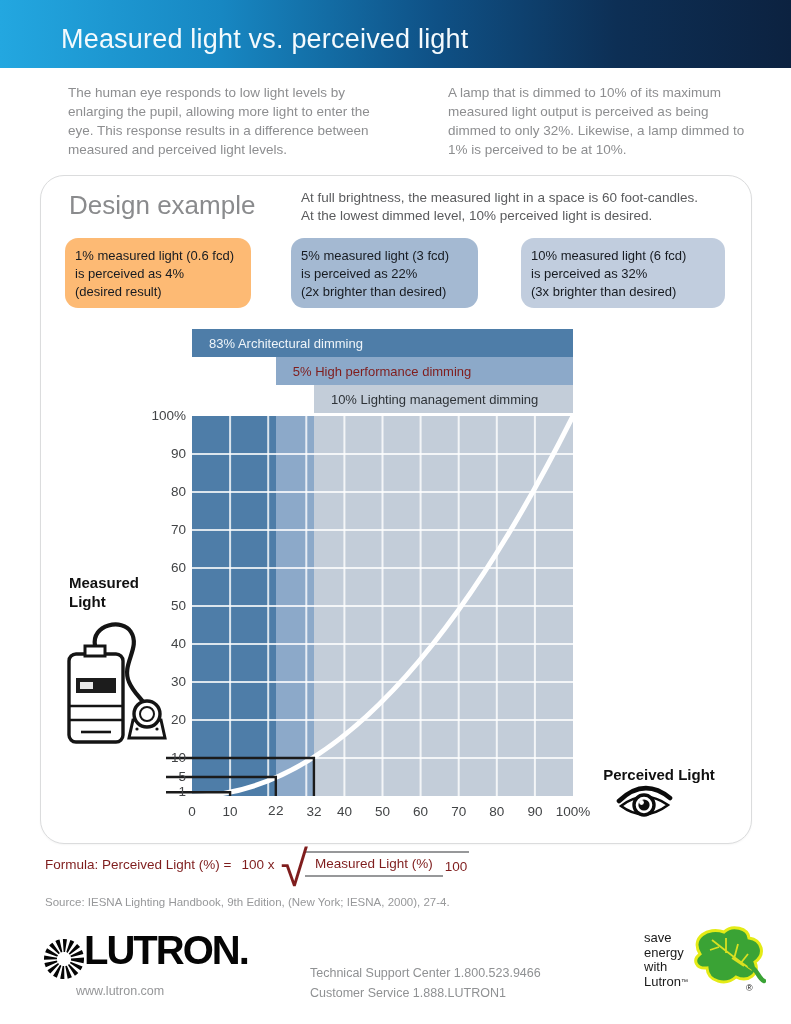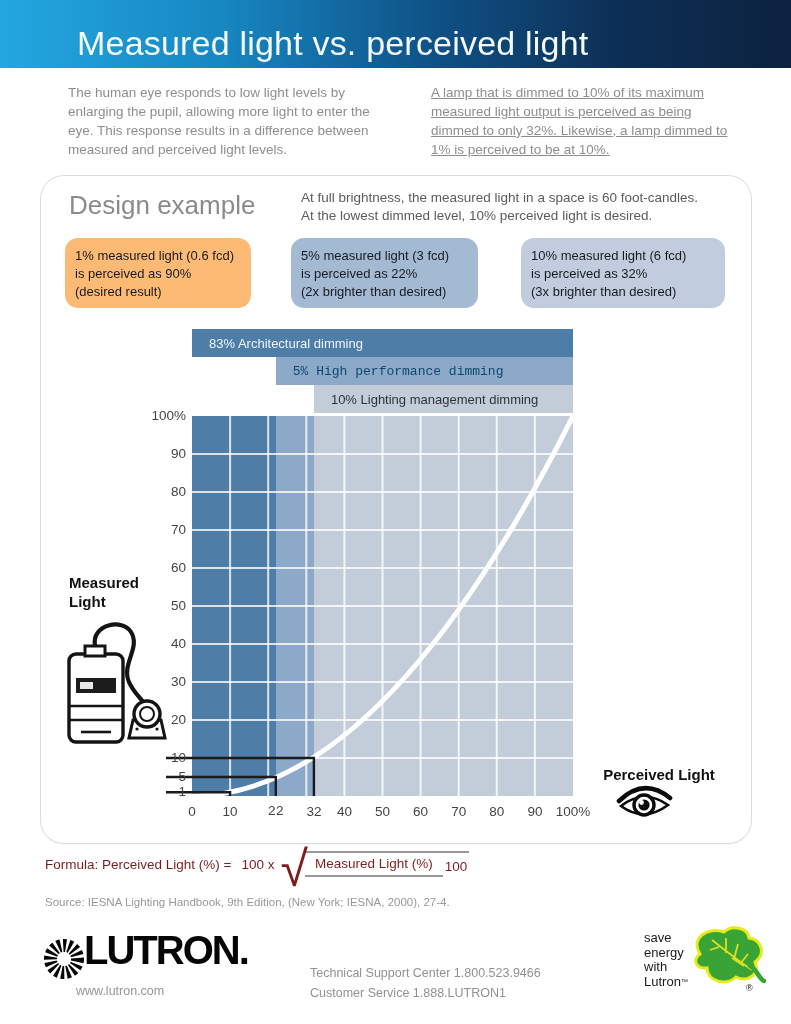--- a/index.html
+++ b/index.html
@@ -2,27 +2,27 @@
 <html><head>
 <meta charset="utf-8">
 <style>
   html,body{margin:0;padding:0;background:#fff;}
   #page{position:relative;width:791px;height:1024px;background:#fff;overflow:hidden;
         font-family:"Liberation Sans",sans-serif;}
 
   
   .hdr{position:absolute;left:0;top:0;width:791px;height:68px;
        background:linear-gradient(90deg,#23a7e0 0%,#1787c2 28%,#0f5186 55%,#0d2f55 78%,#0c2240 100%);}
-  .hdr h1{margin:0;position:absolute;left:77px;top:24px;font-size:34px;font-weight:400;
+  .hdr h1{margin:0;position:absolute;left:61px;top:24px;font-size:27px;font-weight:400;
           color:#f4fafd;letter-spacing:.2px;}
 
   
   .intro{position:absolute;top:84px;margin:0;font-size:13.5px;line-height:1.4;color:#8d8e90;}
   .intro.l{left:68px;width:322px;}
-  .intro.r{left:431px;width:312px;text-decoration:underline;}
+  .intro.r{left:448px;width:312px;}
 
   
   .card{position:absolute;left:40px;top:175px;width:710px;height:667px;background:#fff;
         border:1.5px solid #dbdcdd;border-radius:24px;box-shadow:0 1px 2px rgba(0,0,0,.04);}
   .card h2{margin:0;position:absolute;left:28px;top:14px;font-size:26px;font-weight:400;color:#8a8b8d;}
   .card-desc{position:absolute;left:260px;top:13px;width:450px;font-size:13.5px;line-height:1.36;color:#5a5b5d;}
 
   .box{position:absolute;top:62px;height:70px;border-radius:13px;padding:9px 10px;
        box-sizing:border-box;font-size:13px;line-height:1.38;color:#171b21;}
   #box0{left:24px;width:186px;} #box1{left:250px;width:187px;} #box2{left:480px;width:204px;}
@@ -83,39 +83,39 @@
 
   <section class="card">
     <h2>Design example</h2>
     <div class="card-desc">
       <div>At full brightness, the measured light in a space is 60 foot-candles.</div>
       <div>At the lowest dimmed level, 10% perceived light is desired.</div>
     </div>
 
     <div class="box" id="box0" style="background: #fdba74;">
       <div>1% measured light (0.6 fcd)</div>
-      <div>is perceived as 90%</div>
+      <div>is perceived as 4%</div>
       <div>(desired result)</div>
     </div>
     <div class="box" id="box1" style="background: rgb(164, 185, 210);">
       <div>5% measured light (3 fcd)</div>
       <div>is perceived as 22%</div>
       <div>(2x brighter than desired)</div>
     </div>
     <div class="box" id="box2" style="background: rgb(193, 205, 222);">
       <div>10% measured light (6 fcd)</div>
       <div>is perceived as 32%</div>
       <div>(3x brighter than desired)</div>
     </div>
 
     <div id="bands">
         <div class="bandrow" style="top: 0px; left: 0px; width: 381px; background: rgb(78, 125, 168); color: rgb(238, 244, 249);">
           <span>83% Architectural dimming</span>
         </div>
-        <div class="bandrow" style="top: 28px; left: 83.82px; width: 297.18px; background: rgb(140, 169, 201); color: #0c4a6e; font-family: Liberation Mono, monospace;">
+        <div class="bandrow" style="top: 28px; left: 83.82px; width: 297.18px; background: rgb(140, 169, 201); color: #7f1d1d;">
           <span>5% High performance dimming</span>
         </div>
         <div class="bandrow" style="top: 56px; left: 121.92px; width: 259.08px; background: rgb(195, 205, 217); color: rgb(46, 51, 56);">
           <span>10% Lighting management dimming</span>
         </div>
       </div>
     <div id="plot">
       <div id="stripes">
           <div class="stripe" style="left: 0px; width: 83.82px; background: rgb(78, 125, 168);"></div>
           <div class="stripe" style="left: 83.82px; width: 38.1px; background: rgb(140, 169, 201);"></div>

